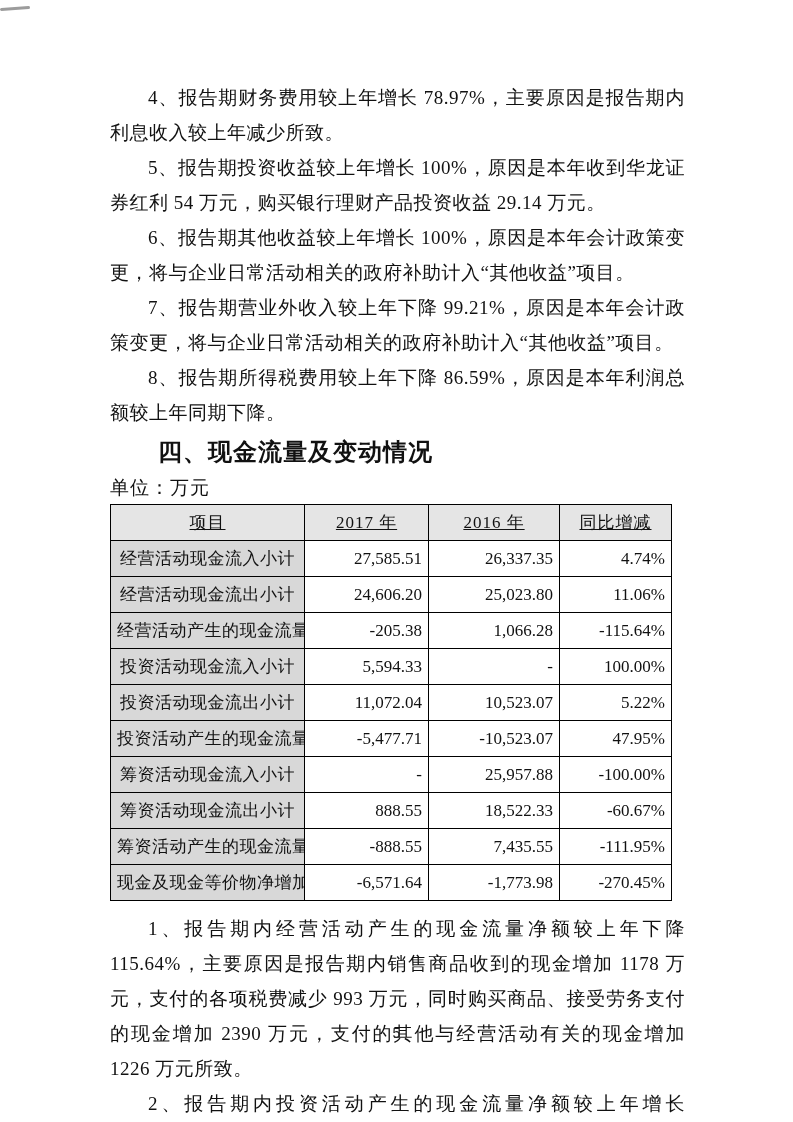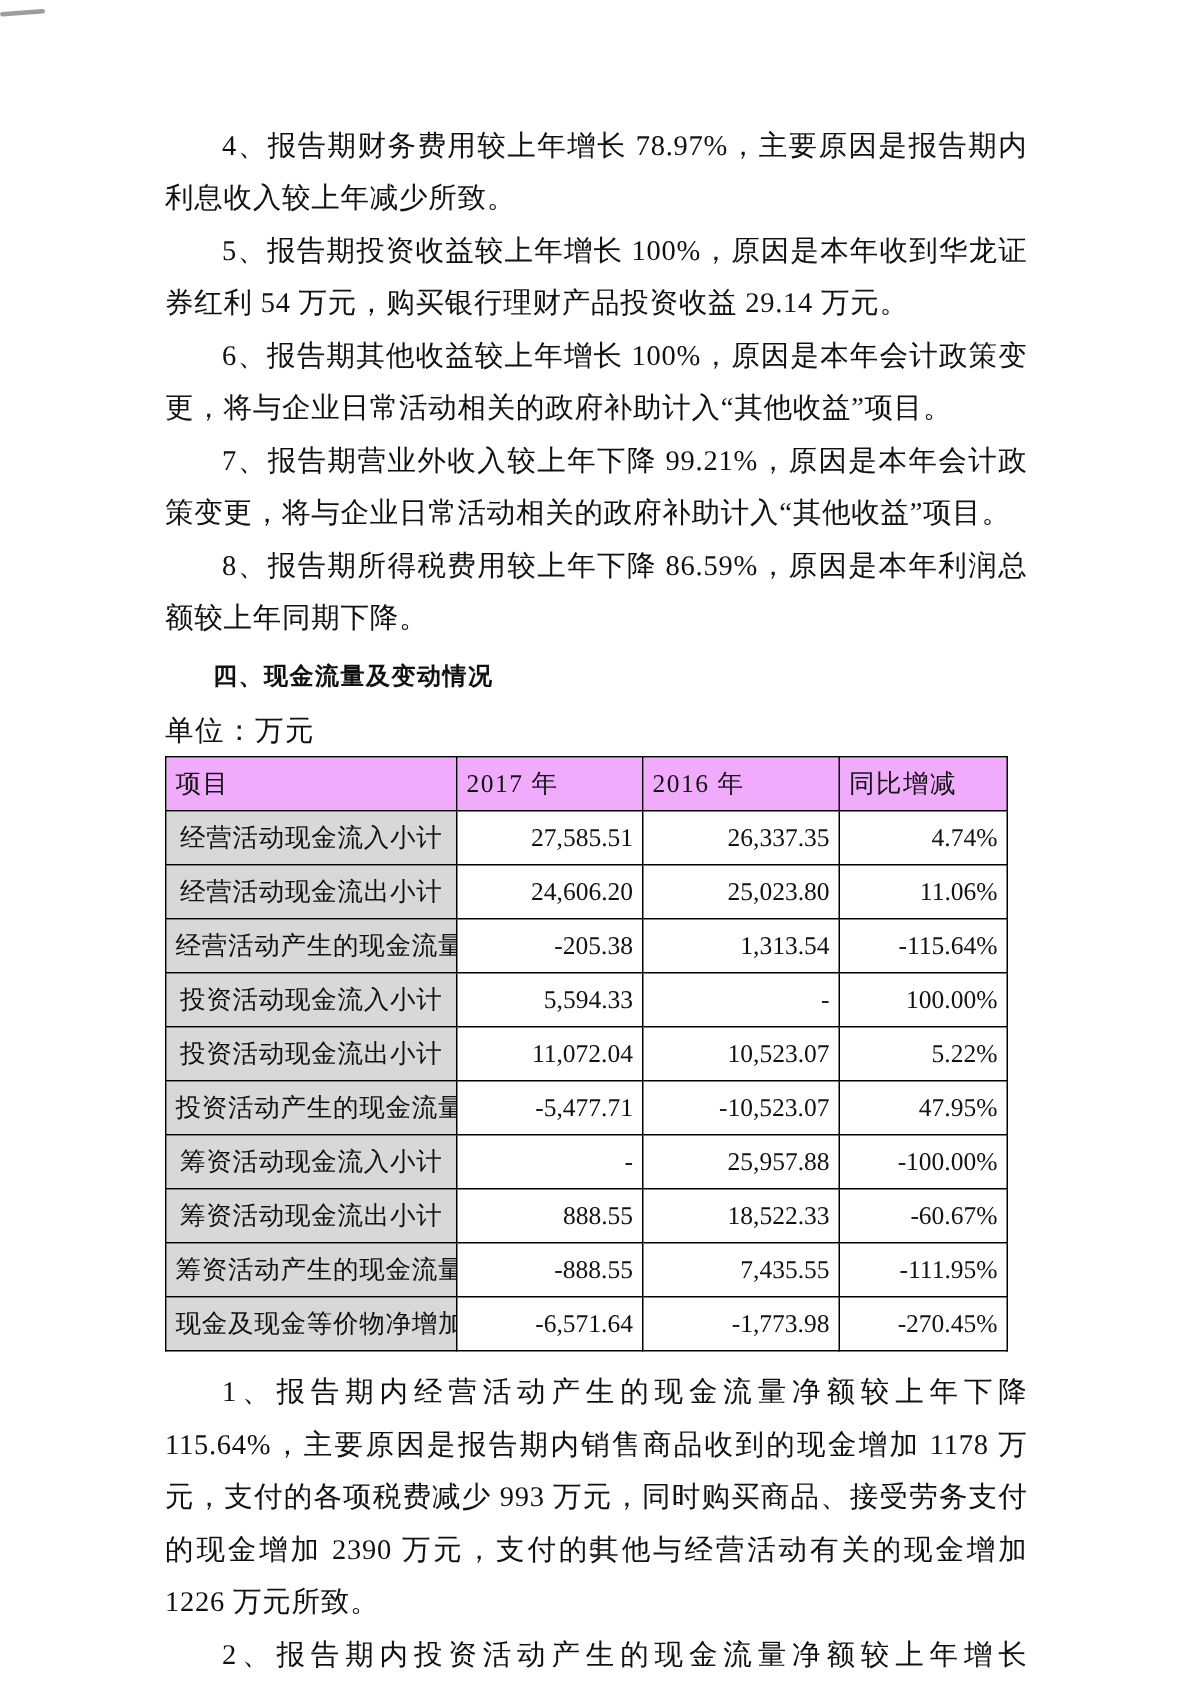--- a/index.html
+++ b/index.html
@@ -17,21 +17,21 @@
   }
   .content{
     position:absolute;left:110px;top:80px;width:575px;
     font-size:19px;line-height:35px;
     text-align:justify;
   }
   .para{margin:0;text-indent:2em;letter-spacing:.5px;}
   .section-heading{
     margin:0;padding:6px 0 5px 0;
     text-indent:2em;
-    font-weight:bold;font-size:16px;line-height:32px;
+    font-weight:bold;font-size:24px;line-height:32px;
     letter-spacing:1px;
   }
   .unit-line{
     margin:0;font-size:19px;line-height:29px;
     padding-right:4px;letter-spacing:1px;
   }
   table.cash{
     border-collapse:collapse;
     width:561px;
     table-layout:fixed;
@@ -39,22 +39,24 @@
     margin:2px 0 10px 0;
   }
   table.cash td,table.cash th{
     border:1px solid #000000;
     height:27px;
     padding:0 6px;
     font-weight:normal;
     overflow:hidden;white-space:nowrap;
   }
   table.cash th{
-    background:#f0abfc;
+    background:#e5e5e5;
+    text-align:center;
     letter-spacing:1px;
+    text-decoration:underline;
   }
   td.item{
     background:#d8d8d8;
     text-align:center;
     padding-left:4px;
     letter-spacing:.5px;
   }
   td.num{text-align:right;}
   .page-num{
     position:absolute;left:0;width:793px;top:1025px;
@@ -104,21 +106,21 @@
         </tr>
         <tr>
           <td class="item">经营活动现金流出小计</td>
           <td class="num">24,606.20</td>
           <td class="num">25,023.80</td>
           <td class="num">11.06%</td>
         </tr>
         <tr>
           <td class="item">经营活动产生的现金流量净额</td>
           <td class="num">-205.38</td>
-          <td class="num">1,313.54</td>
+          <td class="num">1,066.28</td>
           <td class="num">-115.64%</td>
         </tr>
         <tr>
           <td class="item">投资活动现金流入小计</td>
           <td class="num">5,594.33</td>
           <td class="num">-</td>
           <td class="num">100.00%</td>
         </tr>
         <tr>
           <td class="item">投资活动现金流出小计</td>

